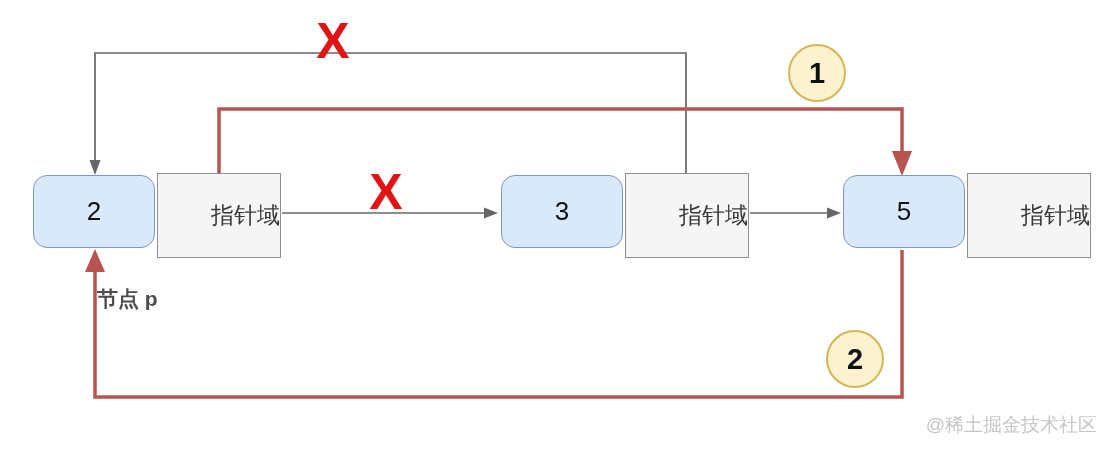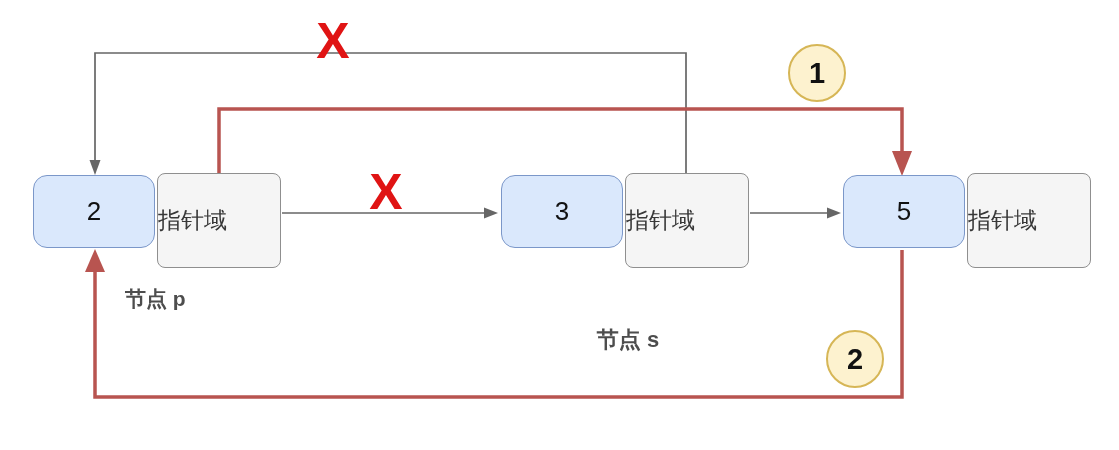--- a/index.html
+++ b/index.html
@@ -18,26 +18,26 @@
     width:122px;height:73px;
     background:var(--node-fill,#dae8fc);
     border:1.6px solid var(--node-border,#7b97c9);
     border-radius:14px;
     box-sizing:border-box;
     display:flex;align-items:center;justify-content:center;
     font-size:26px;color:#111111;
   }
   .pointer-box{
     margin-left:2px;
-    width:124px;height:95px;
+    width:124px;height:85px;
     background:var(--pointer-fill,#f5f5f5);
     border:1.6px solid var(--pointer-border,#8f8f8f);
-    border-radius:8px;
+    border-radius:0;
     box-sizing:border-box;
-    display:flex;align-items:center;justify-content:flex-start;
+    display:flex;align-items:center;justify-content:flex-end;
     font-size:23px;color:#383838;
   }
   .node-n2{left:33px;}
   .node-n3{left:501px;}
   .node-n5{left:843px;}
 
   .cross{
     position:absolute;
     color:var(--cross-red,#e01414);
     font-weight:900;
@@ -62,21 +62,21 @@
   .badge-1{left:788px;top:44px;}
   .badge-2{left:826px;top:330px;}
 
   .lbl{
     position:absolute;
     color:var(--label-color,#4d4d4d);
     font-weight:bold;
     font-size:21px;
     white-space:pre;
   }
-  .lbl-p{left:97px;top:285px;padding-left:28px;}
+  .lbl-p{left:97px;top:285px;}
   .lbl-delete{
     left:628px;top:270px;
     transform:translateX(-50%);
     text-align:center;
     font-size:22px;
     line-height:28px;
   }
   .watermark{
     position:absolute;
     right:22px;top:412px;
@@ -150,16 +150,16 @@
 
   <div class="badge badge-1">
     <span>1</span>
   </div>
   <div class="badge badge-2">
     <span>2</span>
   </div>
 
   <div class="lbl lbl-p">节点 p</div>
   <div class="lbl lbl-delete">
-    <div>节点 s</div>
   </div>
 
+  <div class="watermark">@稀土掘金技术社区</div>
 </div>
 
 </body></html>

